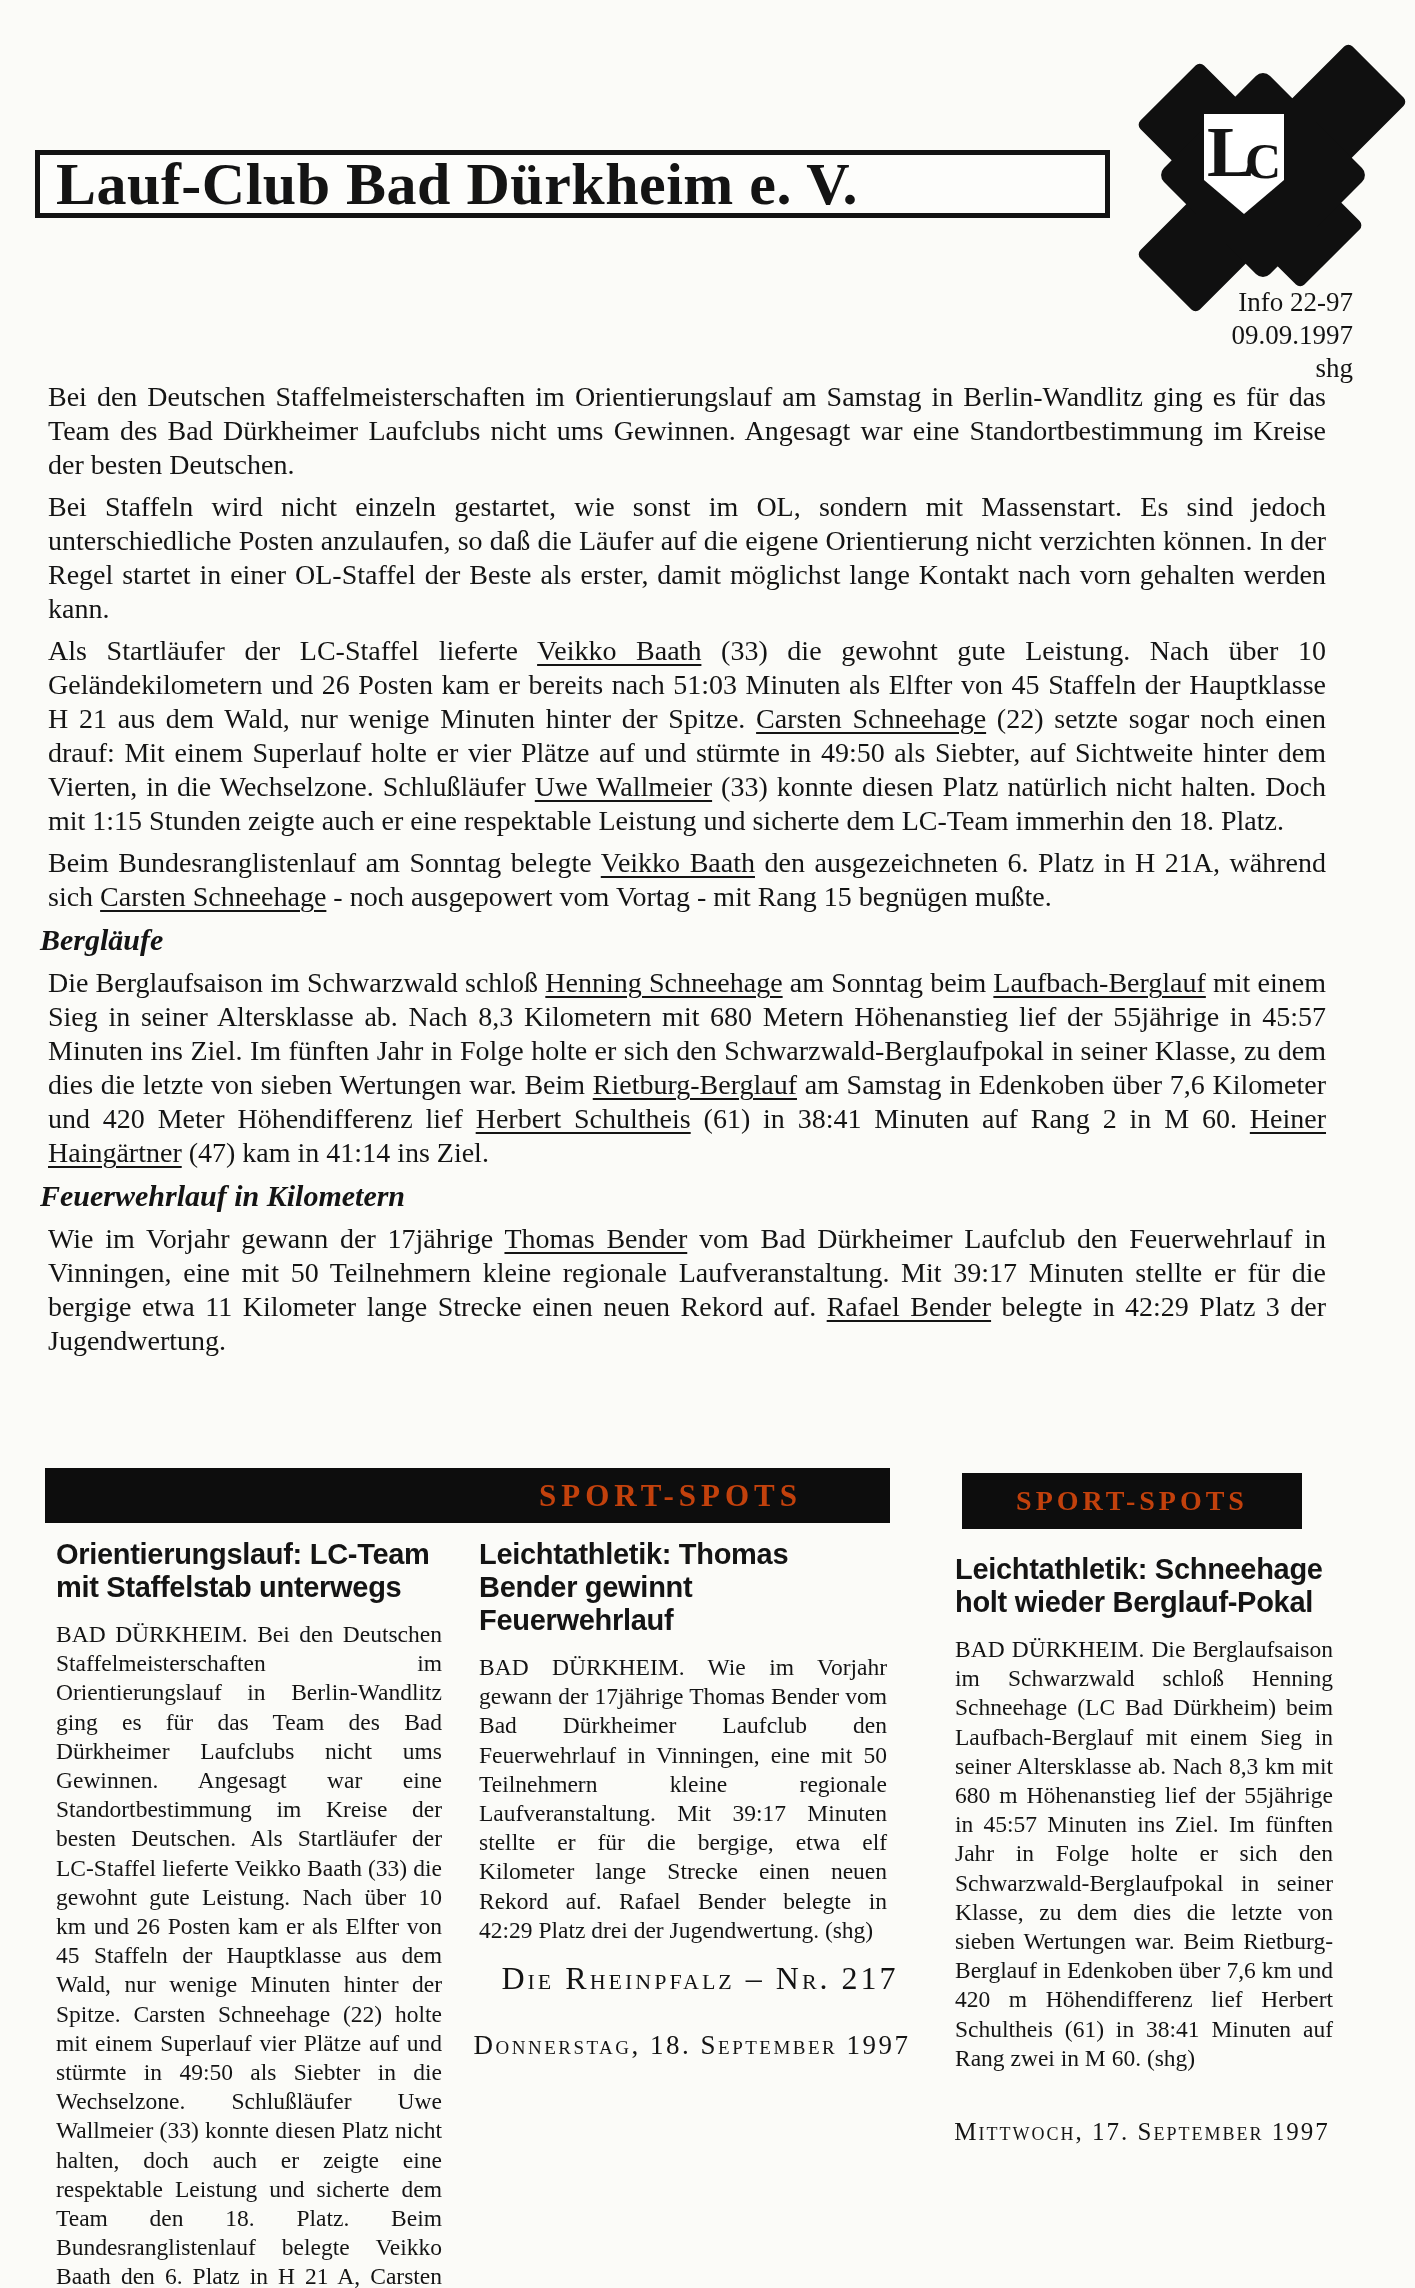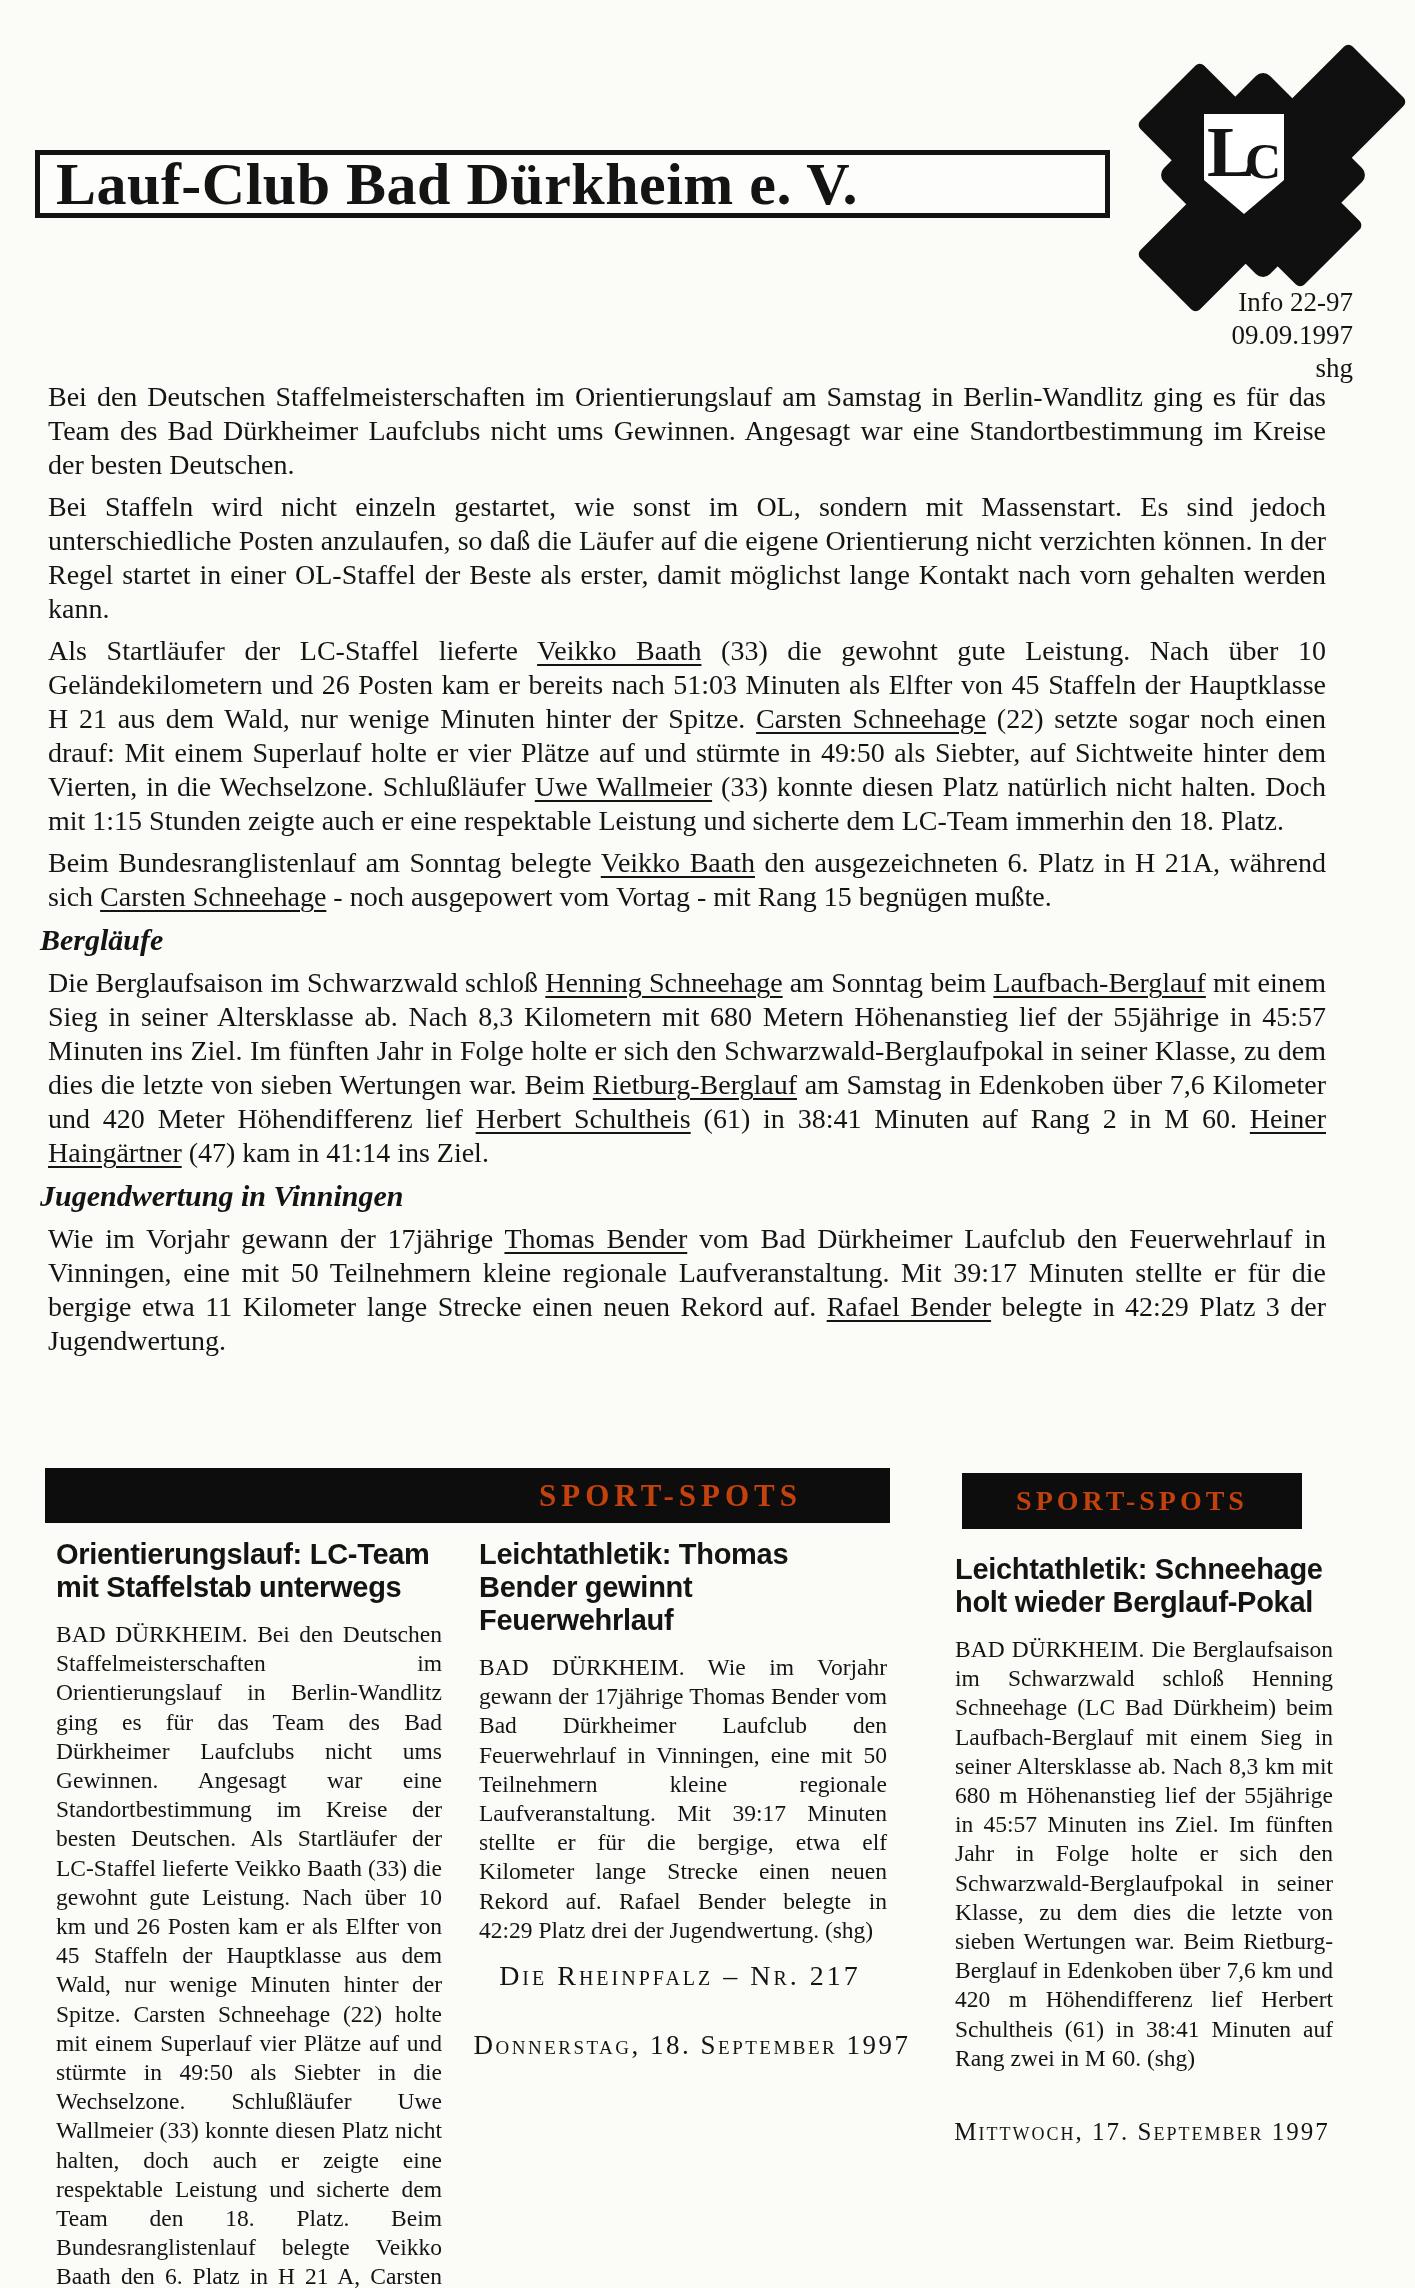--- a/index.html
+++ b/index.html
@@ -101,21 +101,21 @@
     font-size:23.5px; line-height:29.2px;
     text-align:justify;
   }
 
   
   .cite {
     position:absolute;
     font-variant:small-caps;
     text-align:center;
   }
-  .cite-1 { left:470px; top:1960px; width:420px; font-size:28px; letter-spacing:3px; }
+  .cite-1 { left:490px; top:1960px; width:420px; font-size:32px; letter-spacing:3px; }
   .cite-2 { left:460px; top:2030px; width:464px; font-size:27px; letter-spacing:2.5px; }
   .cite-3 { left:946px; top:2118px; width:392px; font-size:25px; letter-spacing:2px; }
 </style>
 </head>
 <body>
 
 <div class="page">
 
   <div class="title-box">
     <h1 class="title">Lauf-Club Bad Dürkheim e. V.</h1>
@@ -141,21 +141,21 @@
 
   <div class="main">
     <p><span>Bei den Deutschen Staffelmeisterschaften im Orientierungslauf am Samstag in Berlin-Wandlitz ging es für das Team des Bad Dürkheimer Laufclubs nicht ums Gewinnen. Angesagt war eine Standortbestimmung im Kreise der besten Deutschen.</span></p>
     <p><span>Bei Staffeln wird nicht einzeln gestartet, wie sonst im OL, sondern mit Massenstart. Es sind jedoch unterschiedliche Posten anzulaufen, so daß die Läufer auf die eigene Orientierung nicht verzichten können. In der Regel startet in einer OL-Staffel der Beste als erster, damit möglichst lange Kontakt nach vorn gehalten werden kann.</span></p>
     <p><span>Als Startläufer der LC-Staffel lieferte </span><span class="u">Veikko Baath</span><span> (33) die gewohnt gute Leistung. Nach über 10 Geländekilometern und 26 Posten kam er bereits nach 51:03 Minuten als Elfter von 45 Staffeln der Hauptklasse H 21 aus dem Wald, nur wenige Minuten hinter der Spitze. </span><span class="u">Carsten Schneehage</span><span> (22) setzte sogar noch einen drauf: Mit einem Superlauf holte er vier Plätze auf und stürmte in 49:50 als Siebter, auf Sichtweite hinter dem Vierten, in die Wechselzone. Schlußläufer </span><span class="u">Uwe Wallmeier</span><span> (33) konnte diesen Platz natürlich nicht halten. Doch mit 1:15 Stunden zeigte auch er eine respektable Leistung und sicherte dem LC-Team immerhin den 18. Platz.</span></p>
     <p><span>Beim Bundesranglistenlauf am Sonntag belegte </span><span class="u">Veikko Baath</span><span> den ausgezeichneten 6. Platz in H 21A, während sich </span><span class="u">Carsten Schneehage</span><span> - noch ausgepowert vom Vortag - mit Rang 15 begnügen mußte.</span></p>
 
     <h2 class="sec-h">Bergläufe</h2>
     <p><span>Die Berglaufsaison im Schwarzwald schloß </span><span class="u">Henning Schneehage</span><span> am Sonntag beim </span><span class="u">Laufbach-Berglauf</span><span> mit einem Sieg in seiner Altersklasse ab. Nach 8,3 Kilometern mit 680 Metern Höhenanstieg lief der 55jährige in 45:57 Minuten ins Ziel. Im fünften Jahr in Folge holte er sich den Schwarzwald-Berglaufpokal in seiner Klasse, zu dem dies die letzte von sieben Wertungen war. Beim </span><span class="u">Rietburg-Berglauf</span><span> am Samstag in Edenkoben über 7,6 Kilometer und 420 Meter Höhendifferenz lief </span><span class="u">Herbert Schultheis</span><span> (61) in 38:41 Minuten auf Rang 2 in M 60. </span><span class="u">Heiner Haingärtner</span><span> (47) kam in 41:14 ins Ziel.</span></p>
 
-    <h2 class="sec-h">Jugendwertung in Vinningen</h2>
+    <h2 class="sec-h">Feuerwehrlauf in Kilometern</h2>
     <p><span>Wie im Vorjahr gewann der 17jährige </span><span class="u">Thomas Bender</span><span> vom Bad Dürkheimer Laufclub den Feuerwehrlauf in Vinningen, eine mit 50 Teilnehmern kleine regionale Laufveranstaltung. Mit 39:17 Minuten stellte er für die bergige etwa 11 Kilometer lange Strecke einen neuen Rekord auf. </span><span class="u">Rafael Bender</span><span> belegte in 42:29 Platz 3 der Jugendwertung.</span></p>
   </div>
 
   <div class="banner banner-1">SPORT-SPOTS</div>
   <div class="banner banner-2">SPORT-SPOTS</div>
 
   <div class="col col-1">
     <h3 class="clip-h">Orientierungslauf: LC-Team mit Staffelstab unterwegs</h3>
     <div class="clip-body">BAD DÜRKHEIM. Bei den Deutschen Staffelmeisterschaften im Orientierungslauf in Berlin-Wandlitz ging es für das Team des Bad Dürkheimer Laufclubs nicht ums Gewinnen. Angesagt war eine Standortbestimmung im Kreise der besten Deutschen. Als Startläufer der LC-Staffel lieferte Veikko Baath (33) die gewohnt gute Leistung. Nach über 10 km und 26 Posten kam er als Elfter von 45 Staffeln der Hauptklasse aus dem Wald, nur wenige Minuten hinter der Spitze. Carsten Schneehage (22) holte mit einem Superlauf vier Plätze auf und stürmte in 49:50 als Siebter in die Wechselzone. Schlußläufer Uwe Wallmeier (33) konnte diesen Platz nicht halten, doch auch er zeigte eine respektable Leistung und sicherte dem Team den 18. Platz. Beim Bundesranglistenlauf belegte Veikko Baath den 6. Platz in H 21 A, Carsten Schneehage mußte sich mit Rang 15 begnügen. (shg)</div>
   </div>

